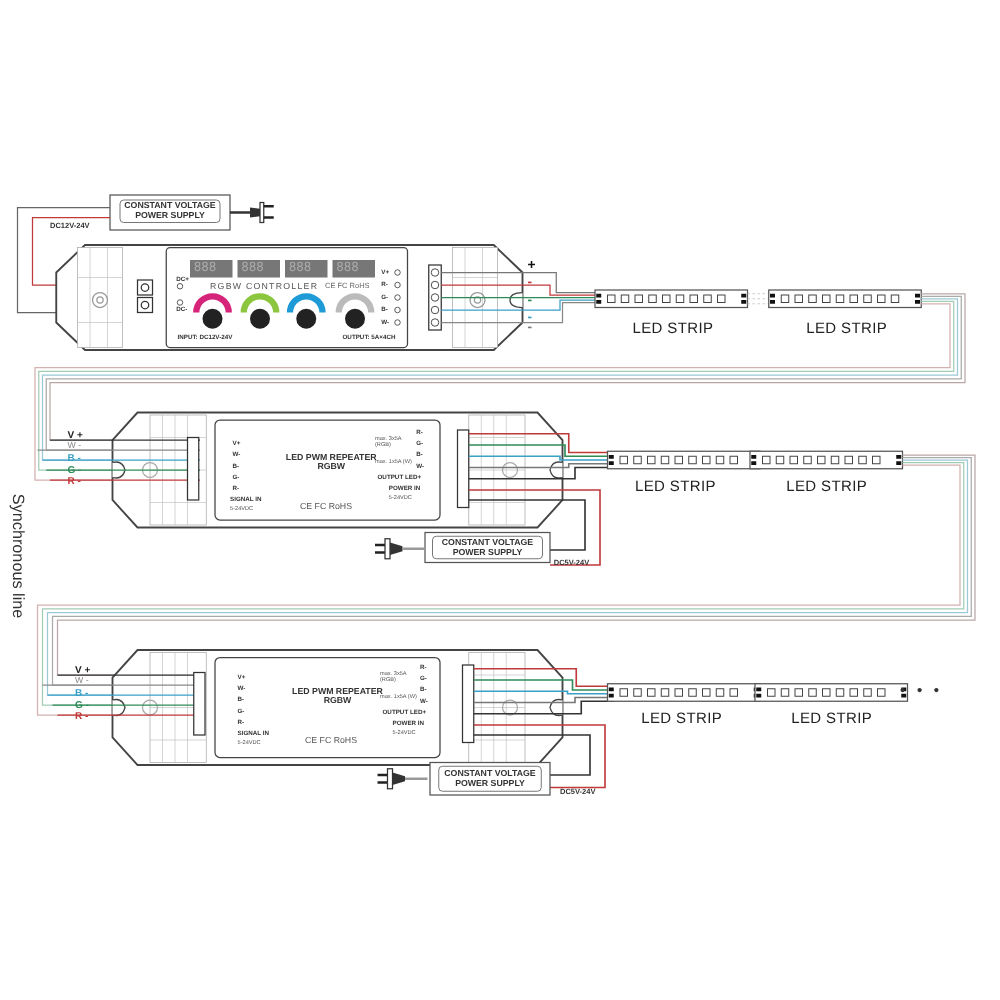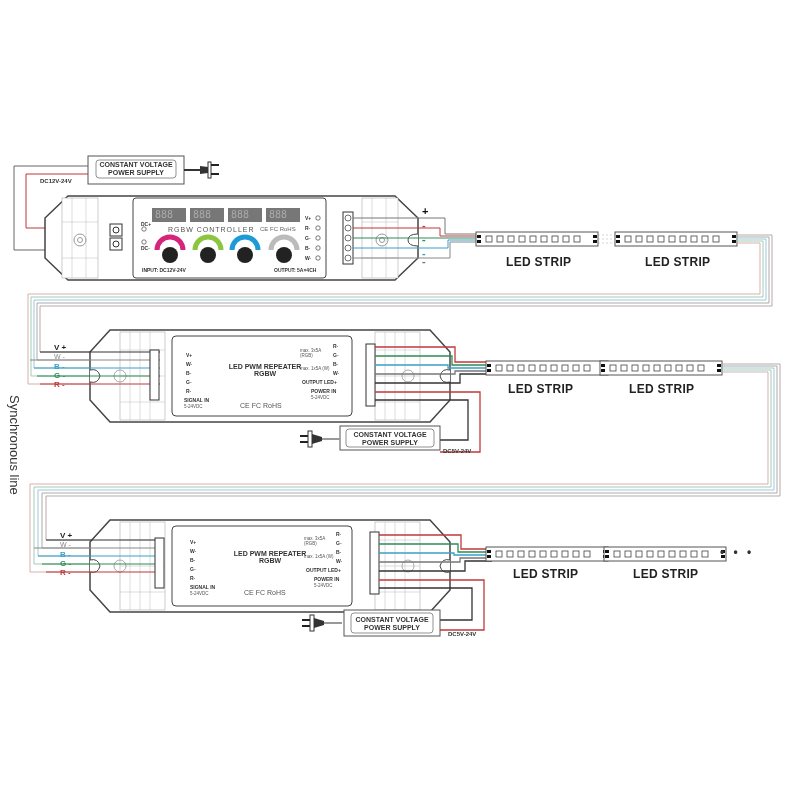--- a/index.html
+++ b/index.html
@@ -1,20 +1,20 @@
 <!DOCTYPE html>
 <html><head>
 <meta charset="utf-8">
 <style>
   html,body{margin:0;padding:0;background:#fff;}
   body{width:800px;height:800px;position:relative;overflow:hidden;font-family:"Liberation Sans",sans-serif;}
   svg{position:absolute;left:0;top:0;}
   .t{font-family:"Liberation Sans",sans-serif;}
   .lbl{position:absolute;font-family:"Liberation Sans",sans-serif;color:#333;white-space:nowrap;}
-  .strip-label{font-size:12px;font-weight:bold;letter-spacing:0.3px;color:#222;}
+  .strip-label{font-size:12px;font-weight:normal;letter-spacing:0.3px;color:#222;}
   .sync{position:absolute;left:4px;top:395px;font-size:13px;color:#333;transform-origin:left top;transform:rotate(90deg) translate(0,-18px);white-space:nowrap;}
   .ps-title{font-size:7px;font-weight:bold;text-align:center;line-height:8px;color:#333;}
   .tiny{font-size:6px;color:#333;font-weight:bold;}
   .micro{font-size:4.5px;color:#555;}
 </style>
 </head>
 <body>
 
 <svg width="800" height="800" viewBox="0 0 800 800">
   <defs>

